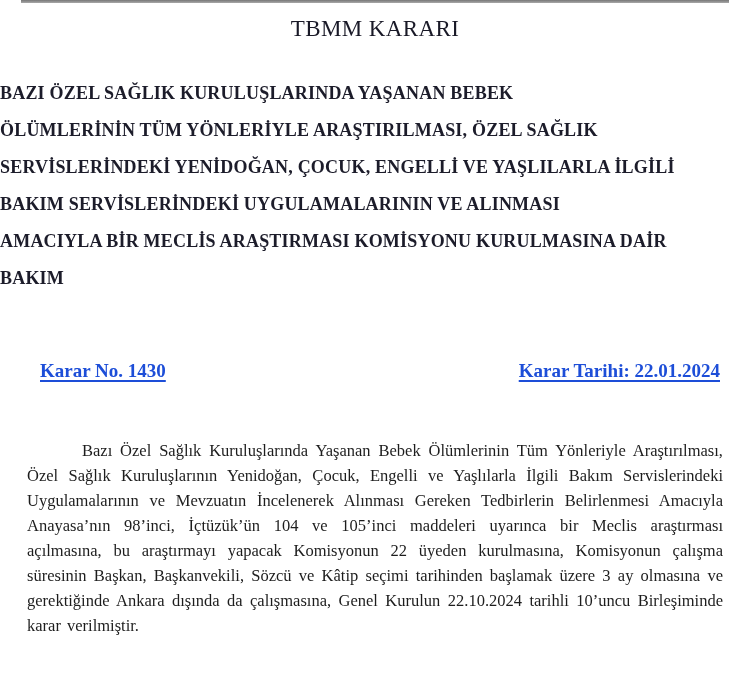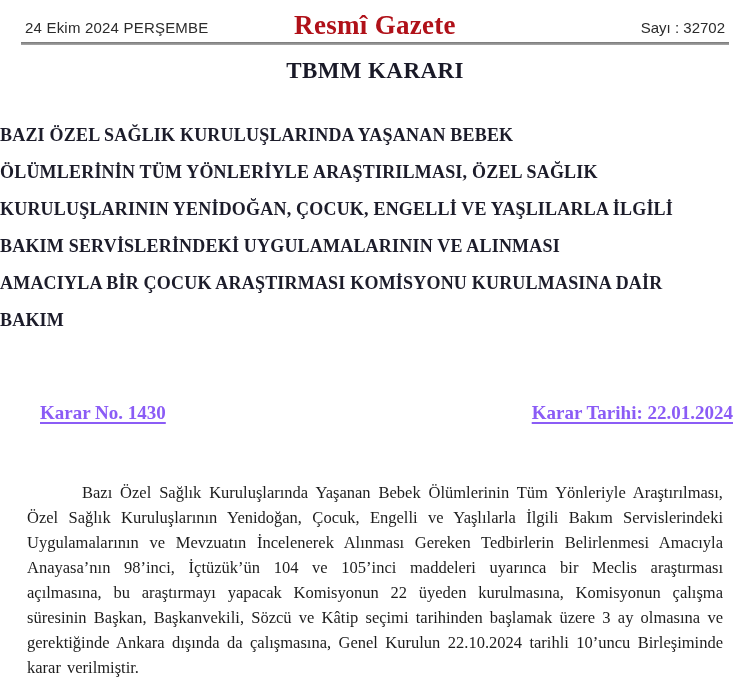--- a/index.html
+++ b/index.html
@@ -58,43 +58,43 @@
     height: 3px;
     background: linear-gradient(#777777, #a9a9a9);
     border: 0;
   }
 
   
   .section-title {
     margin-top: 13px;
     text-align: center;
     font-size: 23px;
-    font-weight: bold;
+    font-weight: normal;
     color: #191927;
     letter-spacing: 0.4px;
   }
 
   
   .decision-title {
     margin-top: 33px;
     font-weight: bold;
     font-size: 18px;
     line-height: 37px;
     color: #1c1c2a;
     letter-spacing: 0.2px;
   }
 
   
   .decision-meta {
     display: flex;
     justify-content: space-between;
-    margin: 63px 17px 0 40px;
+    margin: 63px 30px 0 40px;
     font-size: 19px;
     font-weight: bold;
-    color: #8b5cf6;
+    color: #1d4ed8;
     text-align: right;
   }
   .decision-meta .u {
     text-decoration: underline;
     text-decoration-thickness: 2px;
     text-underline-offset: 3px;
     white-space: nowrap;
   }
 
   
@@ -106,36 +106,31 @@
     line-height: 25px;
     color: #1d1d1d;
     word-spacing: 2px;
   }
 </style>
 </head>
 <body>
 
 <div class="page">
 
-  <div class="gazette-header">
-    <span class="gazette-date">24 Ekim 2024 PERŞEMBE</span>
-    <div class="gazette-masthead">Resmî Gazete</div>
-    <span class="gazette-issue">Sayı : 32702</span>
-  </div>
 
   <div class="header-rule"></div>
 
   <div class="section-title">TBMM KARARI</div>
 
   <div class="decision-title">
     <div>BAZI ÖZEL SAĞLIK KURULUŞLARINDA YAŞANAN BEBEK</div>
     <div>ÖLÜMLERİNİN TÜM YÖNLERİYLE ARAŞTIRILMASI, ÖZEL SAĞLIK</div>
-    <div>KURULUŞLARININ YENİDOĞAN, ÇOCUK, ENGELLİ VE YAŞLILARLA İLGİLİ</div>
+    <div>SERVİSLERİNDEKİ YENİDOĞAN, ÇOCUK, ENGELLİ VE YAŞLILARLA İLGİLİ</div>
     <div>BAKIM SERVİSLERİNDEKİ UYGULAMALARININ VE ALINMASI</div>
-    <div>AMACIYLA BİR ÇOCUK ARAŞTIRMASI KOMİSYONU KURULMASINA DAİR</div>
+    <div>AMACIYLA BİR MECLİS ARAŞTIRMASI KOMİSYONU KURULMASINA DAİR</div>
     <div>BAKIM</div>
   </div>
 
   <div class="decision-meta">
     <span class="u">Karar No. 1430</span>
     <span class="u">Karar Tarihi: 22.01.2024</span>
   </div>
 
   <p class="decision-body">Bazı Özel Sağlık Kuruluşlarında Yaşanan Bebek Ölümlerinin Tüm Yönleriyle Araştırılması, Özel Sağlık Kuruluşlarının Yenidoğan, Çocuk, Engelli ve Yaşlılarla İlgili Bakım Servislerindeki Uygulamalarının ve Mevzuatın İncelenerek Alınması Gereken Tedbirlerin Belirlenmesi Amacıyla Anayasa’nın 98’inci, İçtüzük’ün 104 ve 105’inci maddeleri uyarınca bir Meclis araştırması açılmasına, bu araştırmayı yapacak Komisyonun 22 üyeden kurulmasına, Komisyonun çalışma süresinin Başkan, Başkanvekili, Sözcü ve Kâtip seçimi tarihinden başlamak üzere 3 ay olmasına ve gerektiğinde Ankara dışında da çalışmasına, Genel Kurulun 22.10.2024 tarihli 10’uncu Birleşiminde karar verilmiştir.</p>
 

